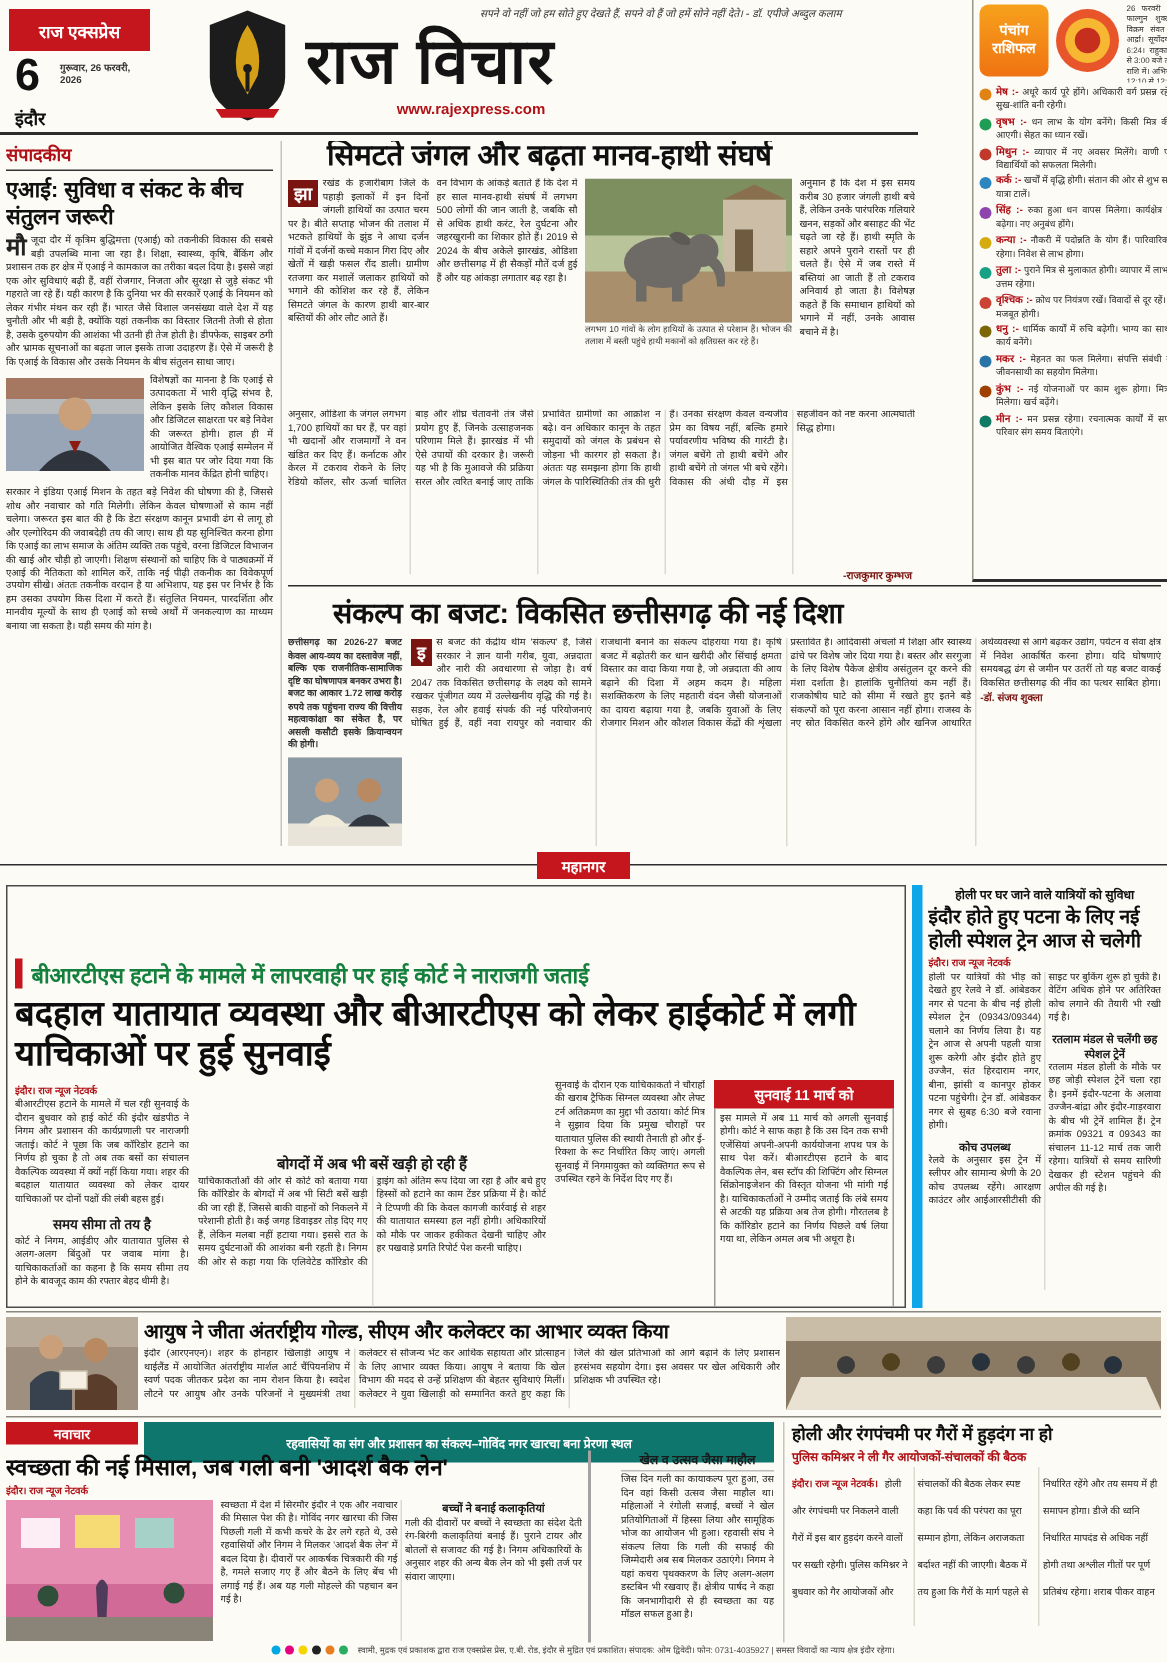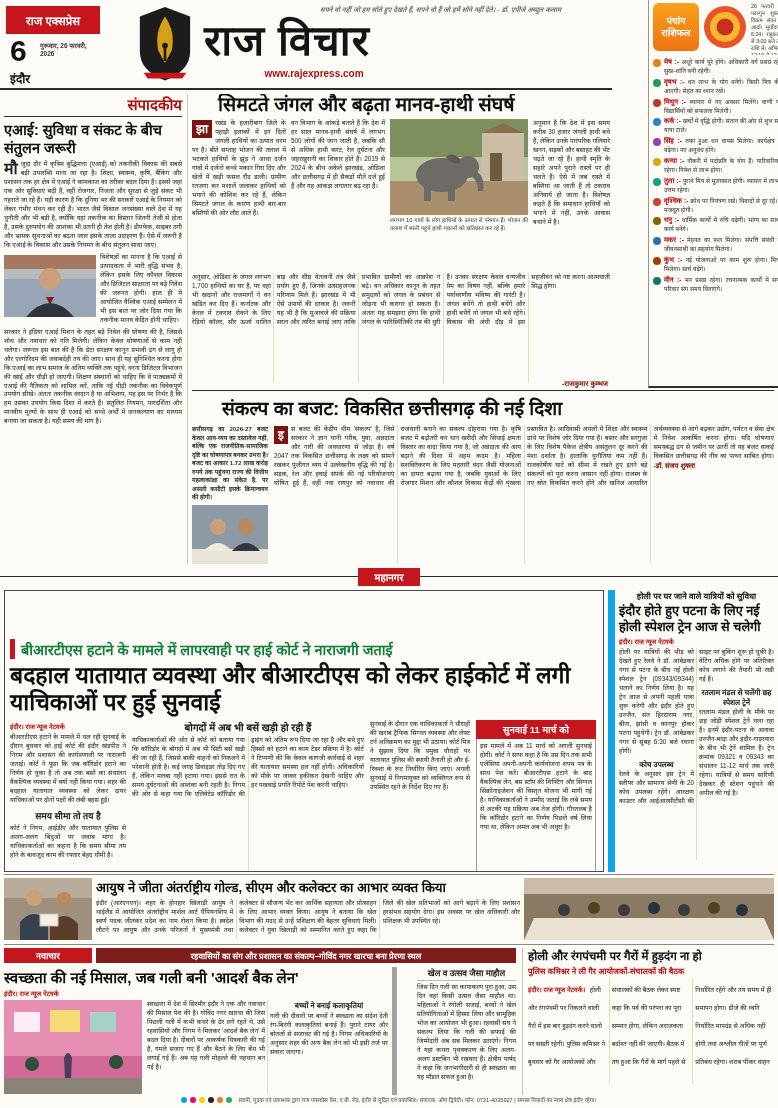--- a/index.html
+++ b/index.html
@@ -44,21 +44,21 @@
   .rz .dot { flex:none; width:8px; height:8px; border-radius:50%; margin-top:1px; }
   .rz:nth-child(1) .dot{background:#e08214}.rz:nth-child(2) .dot{background:#1f9d55}.rz:nth-child(3) .dot{background:#c0392b}
   .rz:nth-child(4) .dot{background:#2e86c1}.rz:nth-child(5) .dot{background:#8e44ad}.rz:nth-child(6) .dot{background:#d4ac0d}
   .rz:nth-child(7) .dot{background:#16a085}.rz:nth-child(8) .dot{background:#cb4335}.rz:nth-child(9) .dot{background:#7d6608}
   .rz:nth-child(10) .dot{background:#2874a6}.rz:nth-child(11) .dot{background:#a04000}.rz:nth-child(12) .dot{background:#117a65}
   .rz-t { font-size:6.1px; line-height:1.32; text-align:justify; color:#2a2a2a; }
   .rz-t b { color:#b01116; font-size:6.8px; }
 
   
   .editorial { left:4px; top:94px; width:184px; height:470px; padding-right:5px; border-right:1px solid #c7c3b8; overflow:hidden; }
-  .ed-label { font-size:15px; font-weight:bold; color:#b01116; border-bottom:1.5px solid #333; padding-bottom:2px;text-align:right; }
+  .ed-label { font-size:12px; font-weight:bold; color:#b01116; border-bottom:1.5px solid #333; padding-bottom:2px; }
   .ed-headline { font-size:14.5px; font-weight:bold; line-height:1.25; color:#101010; margin:4px 0 3px; }
   .ed-photo { float:left; width:92px; height:62px; margin:2px 4px 2px 0; }
 
   
   .elephant { left:192px; top:94px; width:418px; height:294px; overflow:hidden; }
   .el-headline { margin-left:26px; font-size:19.5px; font-weight:bold; color:#101010; line-height:1.1; }
   .el-strip1 { display:flex; gap:5px; margin-top:4px; height:150px; overflow:hidden; }
   .el-c { width:94px; overflow:hidden; }
   .el-pwrap { width:138px; flex:none; }
   .el-photo { width:138px; height:96px; }
@@ -80,21 +80,21 @@
   .band { left:0; top:568px; width:778px; height:17px; display:flex; align-items:center; gap:0; }
   .band::before, .band::after { content:""; flex:1; border-top:1.5px solid #2c2c2c; }
   .band-label { background:#c4161c; color:#fff; font-size:10px; font-weight:bold; padding:2px 16px; }
 
   
   .brts { left:4px; top:590px; width:600px; height:282px; border:1px solid #4a4a4a; padding:4px 5px; overflow:hidden; }
   .brts-kicker { font-size:14.5px; font-weight:bold; color:#15803d; border-left:5px solid #c4161c; padding-left:6px;margin-top:44px; }
   .brts-headline { font-size:23px; font-weight:bold; line-height:1.16; color:#0d0d0d; margin-top:3px; }
   .brts-row { display:flex; gap:6px; margin-top:5px; height:190px; overflow:hidden; }
   .brts-c1 { width:116px; flex:none; overflow:hidden; }
-  .brts-mid { width:232px; flex:none; overflow:hidden; }
+  .brts-mid { width:232px; flex:none; overflow:hidden;margin-top:48px; }
   .brts-mid-sub { font-size:10px; font-weight:bold; text-align:center; margin-bottom:2px; }
   .brts-mid-cols { column-count:2; column-gap:6px; column-rule:1px solid #ddd9cf; height:172px; overflow:hidden; }
   .brts-c4 { width:100px; flex:none; overflow:hidden; }
   .brts-box { width:120px; flex:none; }
   .brts-box-h { background:#c4161c; color:#fff; font-size:9.5px; font-weight:bold; text-align:center; padding:3px 2px; }
   .brts-box-t { border:1px solid #999; border-top:none; padding:3px; height:168px; overflow:hidden; }
   .brts-sub { font-size:9px; font-weight:bold; text-align:center; margin:4px 0 2px; }
 
   
   .train { left:608px; top:590px; width:166px; height:282px; border-left:7px solid #0ea5e9; padding-left:4px; overflow:hidden; }
@@ -109,29 +109,29 @@
   
   .ayush-photo { left:4px; top:878px; width:88px; height:62px; }
   .ayush { left:96px; top:878px; width:424px; height:62px; overflow:hidden; }
   .ay-headline { font-size:13px; font-weight:bold; color:#0d0d0d; }
   .ay-body { margin-top:3px; column-count:3; column-gap:6px; column-rule:1px solid #ddd9cf; height:40px; overflow:hidden; }
   .meeting-photo { left:524px; top:878px; width:250px; height:62px; }
 
   
   .tag { left:4px; top:948px; width:88px; height:15px; background:#c4161c; color:#fff; font-size:9px; font-weight:bold;
     display:flex; align-items:center; justify-content:center; }
-  .bar { left:96px; top:948px; width:420px; height:15px; background:#7f1d1d; color:#fff; font-size:8.2px; font-weight:bold;
+  .bar { left:96px; top:948px; width:420px; height:27px; background:#0f766e; color:#fff; font-size:8.2px; font-weight:bold;
     display:flex; align-items:center; justify-content:center; }
   .swachhta { left:4px; top:967px; width:384px; height:128px; overflow:hidden; }
   .sw-headline { font-size:15px; font-weight:bold; color:#0d0d0d; }
   .sw-row { display:flex; gap:5px; margin-top:2px; height:94px; overflow:hidden; }
   .sw-photo { width:138px; height:94px; flex:none; }
   .sw-cols { flex:1; column-count:2; column-gap:5px; column-rule:1px solid #ddd9cf; overflow:hidden; }
   .sw-sub { font-size:7.4px; font-weight:bold; text-align:center; margin:2px 0; }
-  .midcol { left:392px; top:967px; width:124px; height:128px; border-left:5px solid #a3a3a3; padding-left:20px; overflow:hidden; }
+  .midcol { left:392px; top:967px; width:124px; height:128px; border-left:2px solid #a3a3a3; padding-left:20px; overflow:hidden; }
   .mid-sub { font-size:8.4px; font-weight:bold; text-align:center; border-bottom:1px solid #bbb; padding-bottom:2px; margin-bottom:2px; }
   .holi { left:522px; top:948px; width:252px; height:147px; border-left:1px solid #c7c3b8; padding-left:5px; overflow:hidden; }
   .ho-headline { font-size:11.6px; font-weight:bold; color:#0d0d0d; }
   .ho-sub { font-size:8px; font-weight:bold; color:#b01116; margin:2px 0; }
   .ho-body { column-count:3; column-gap:5px; column-rule:1px solid #ddd9cf; height:106px; overflow:hidden; }
 
   
   .footer { left:0; top:1096px; width:778px; display:flex; align-items:center; justify-content:center; gap:6px; }
   .dots { display:flex; gap:3px; }
   .dots i { width:6px; height:6px; border-radius:50%; display:block; }

